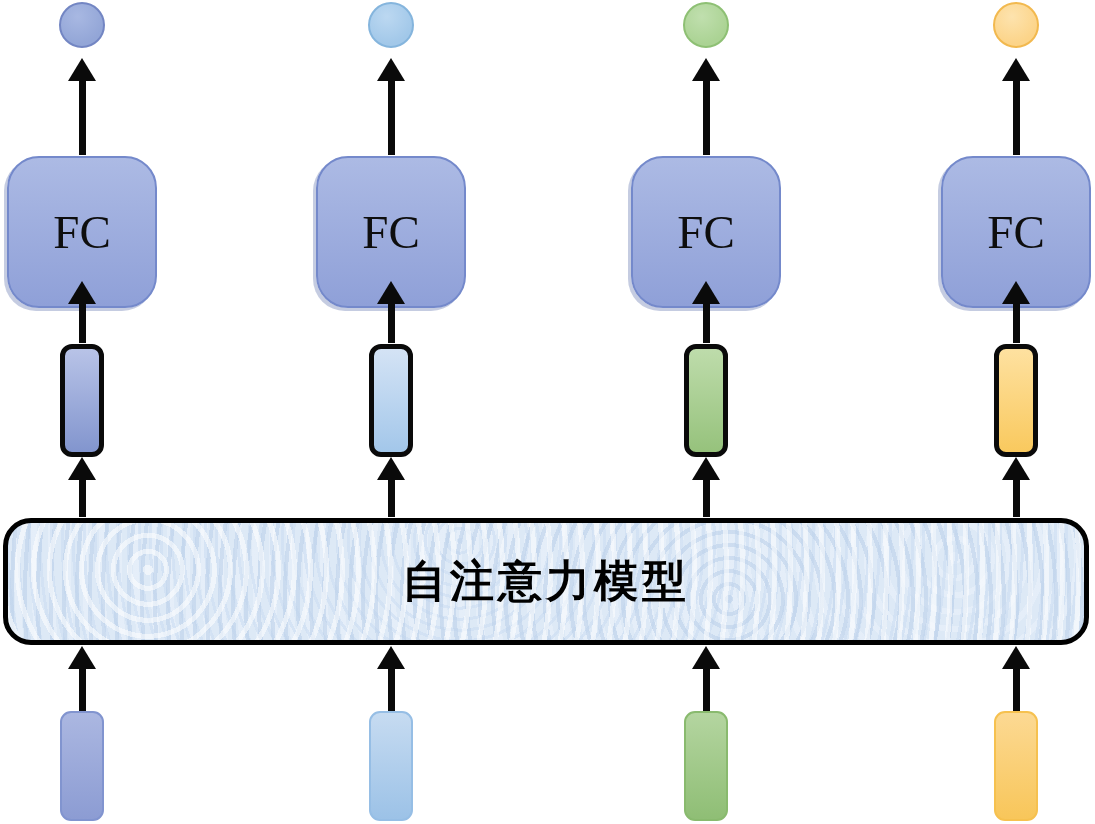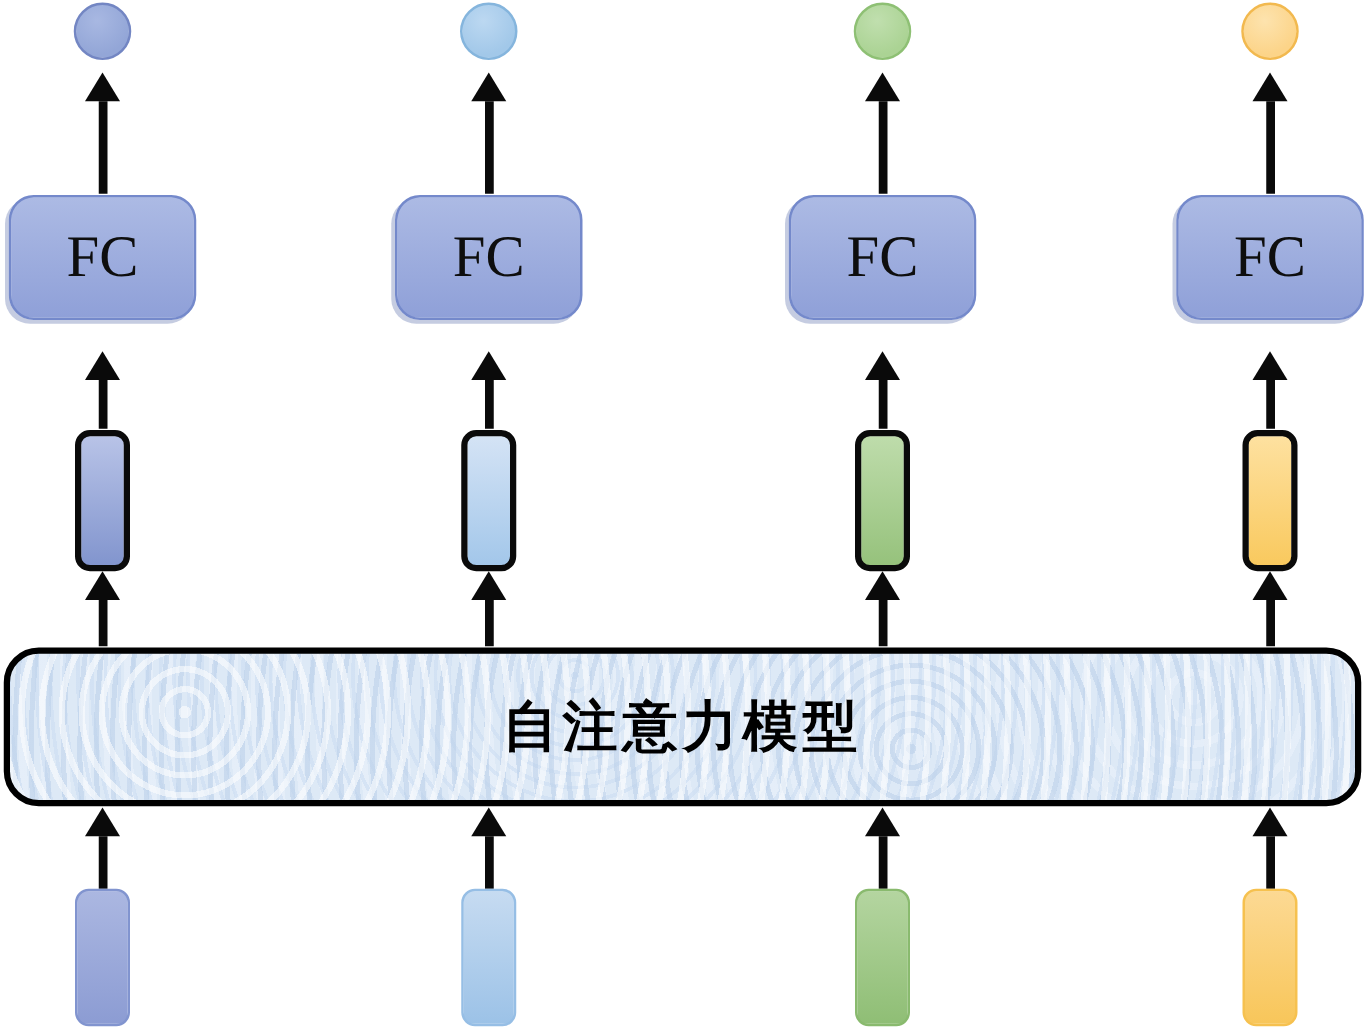--- a/index.html
+++ b/index.html
@@ -22,23 +22,23 @@
     background:radial-gradient(circle at 40% 30%, var(--circle-hi), var(--circle-fill) 70%);
     border:2px solid var(--circle-border);
     box-sizing:border-box;
   }
 
   
   .fc{
     position:absolute;
     top:156px;
     left:calc(var(--cx) - 75px);
-    width:150px;height:100px;
-    box-sizing:border-box;
-    border-radius:20px;
+    width:150px;height:152px;
+    box-sizing:border-box;
+    border-radius:32px;
     border:2px solid var(--fc-border);
     background:linear-gradient(180deg, var(--fc-top), var(--fc-bottom));
     box-shadow:-3px 3px 0 rgba(90,110,170,0.35);
     display:flex;align-items:center;justify-content:center;
   }
   .fc-label{
     font-family:"Liberation Serif", serif;
     font-size:47px;
     color:#0e0e0e;
     line-height:1;

